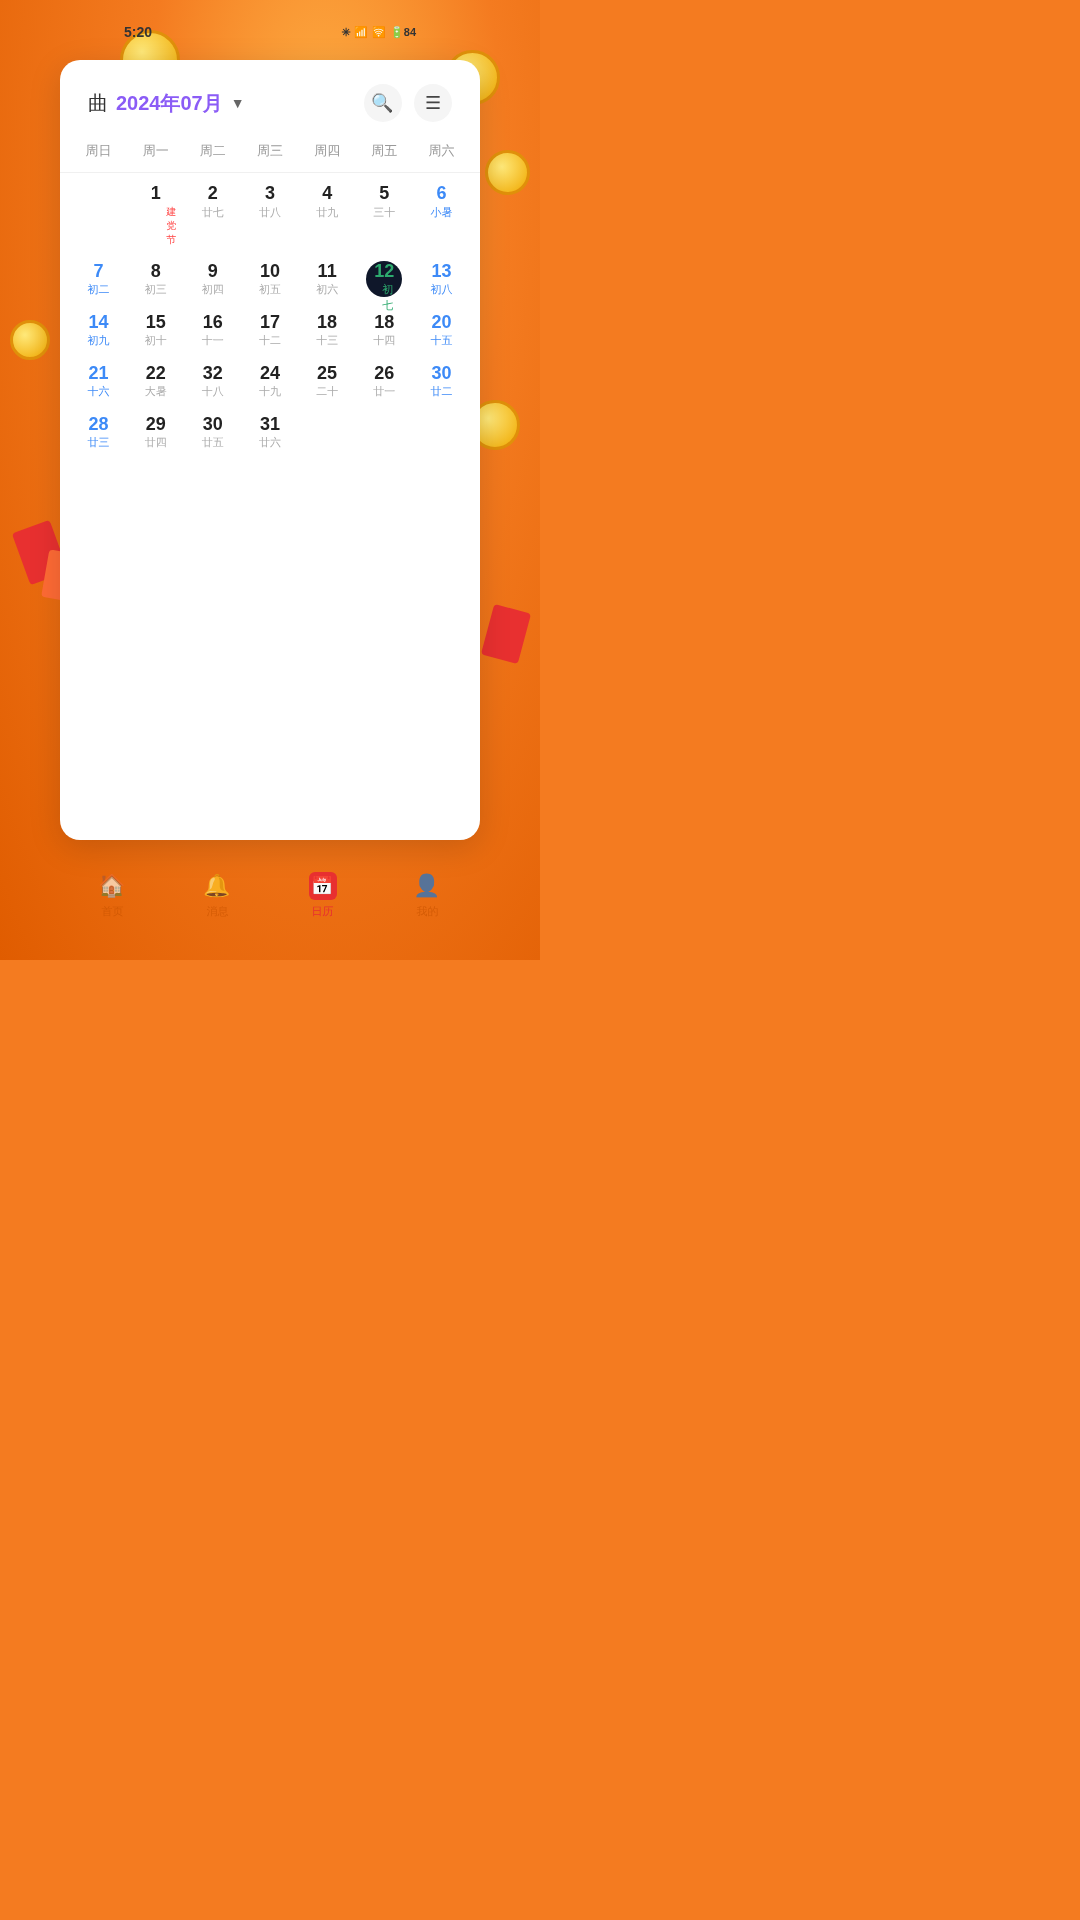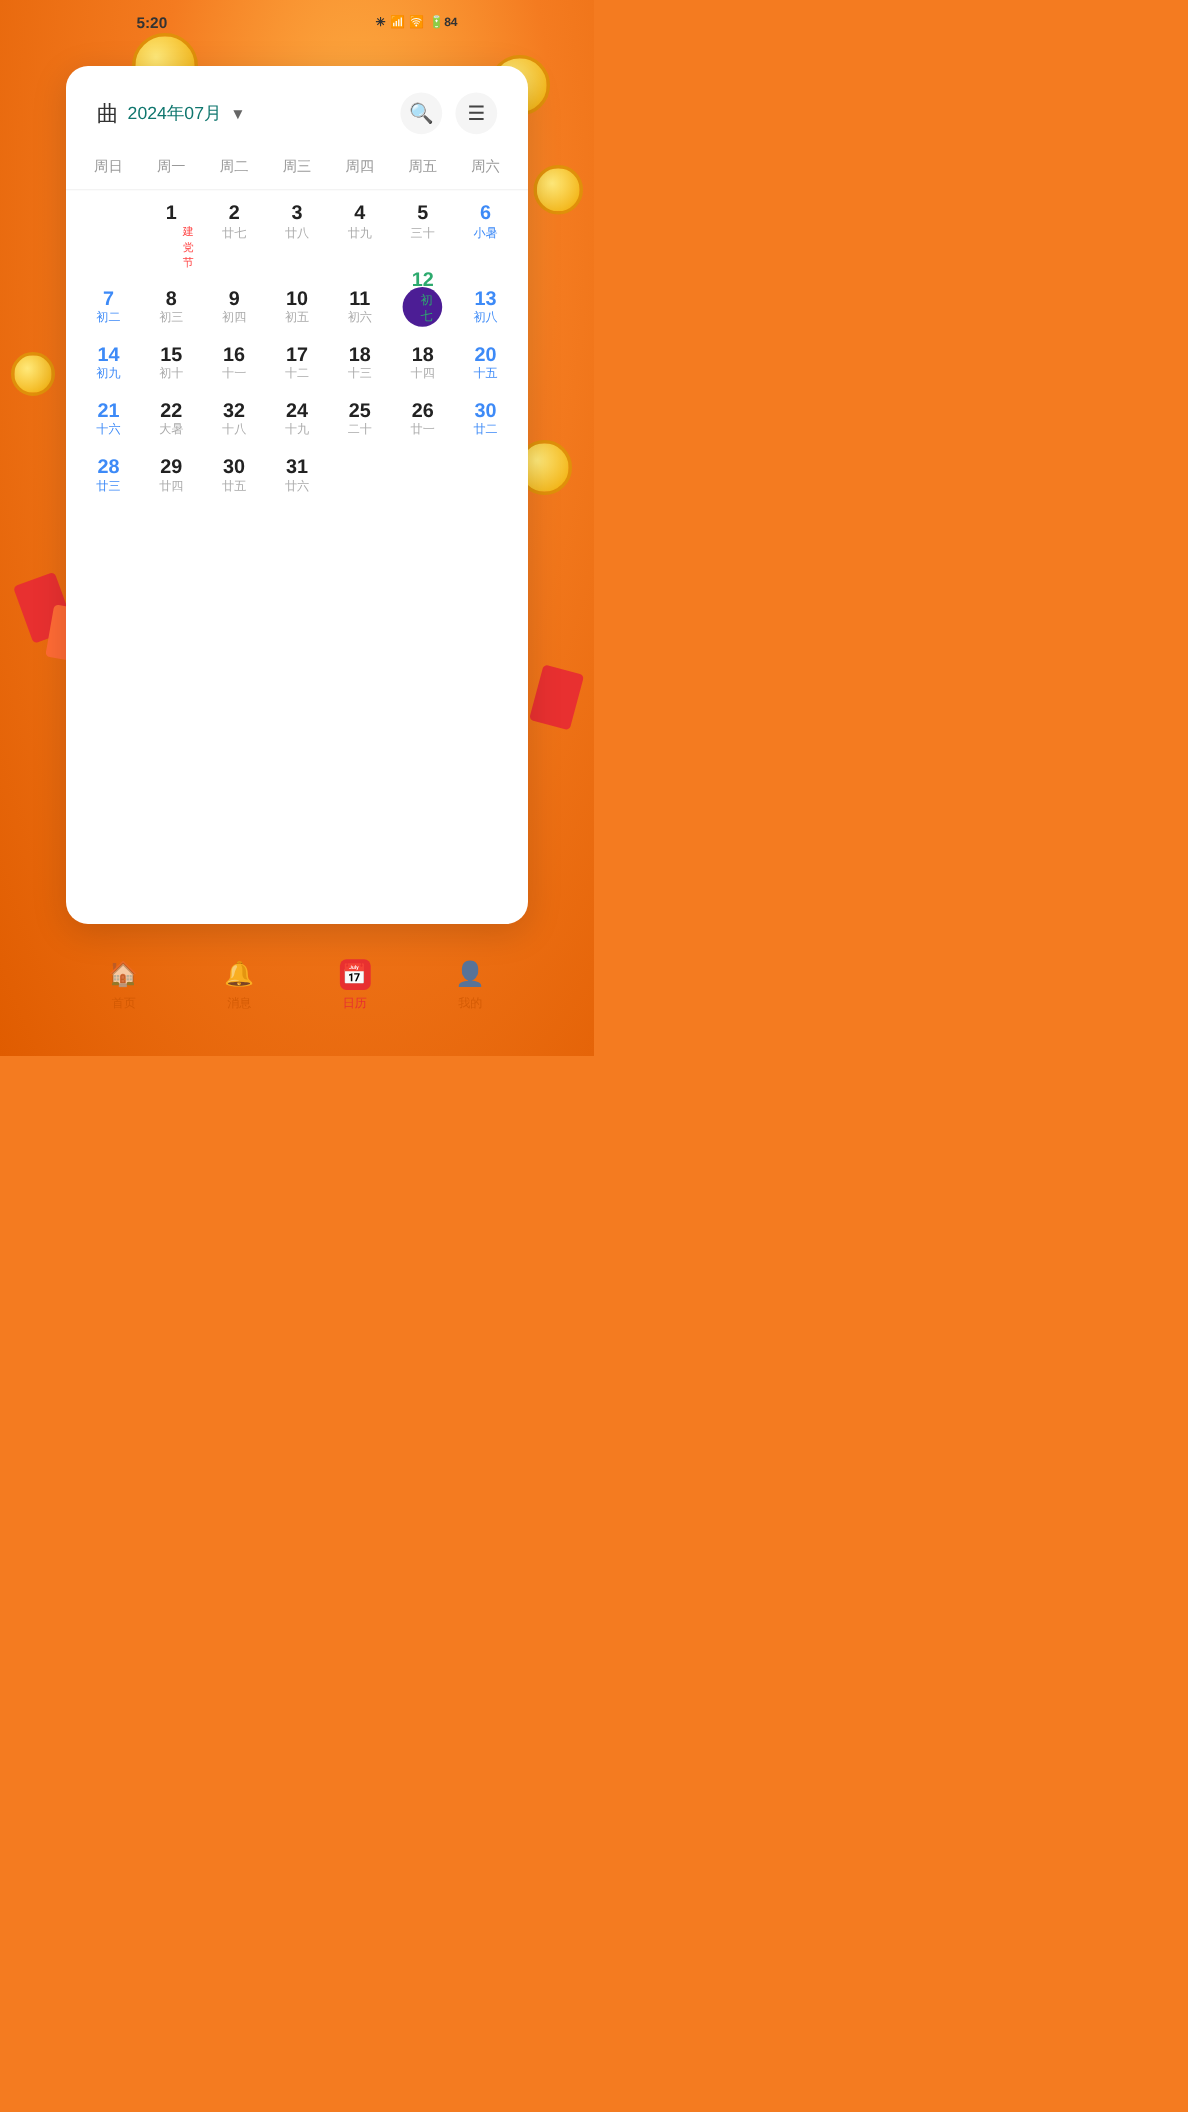--- a/index.html
+++ b/index.html
@@ -43,21 +43,21 @@
       border-radius: 4px;
       z-index: 1;
     }
     .rp1 { width: 40px; height: 55px; bottom: 380px; left: 20px; transform: rotate(-20deg); }
     .rp2 { width: 35px; height: 48px; bottom: 360px; left: 45px; transform: rotate(10deg); background: #ff6b35; }
     .rp3 { width: 38px; height: 52px; bottom: 300px; right: 15px; transform: rotate(15deg); }
 
     
     .status-bar {
       position: absolute;
-      top: 0;
+      top: 12px;
       left: 108px;
       right: 108px;
       height: 40px;
       display: flex;
       align-items: center;
       justify-content: space-between;
       padding: 0 16px;
       z-index: 10;
       color: #333;
       font-size: 13px;
@@ -104,23 +104,23 @@
       gap: 8px;
       cursor: pointer;
     }
 
     .cal-icon {
       font-size: 20px;
       color: #333;
     }
 
     .cal-month-text {
-      font-size: 16px;
-      font-weight: 400;
-      color: #0f766e;
+      font-size: 20px;
+      font-weight: 700;
+      color: #8b5cf6;
     }
 
     .cal-dropdown {
       font-size: 14px;
       color: #666;
     }
 
     .cal-actions {
       display: flex;
       gap: 12px;
@@ -189,25 +189,25 @@
     }
 
     .day-lunar.blue { color: #3d8af7; }
     .day-lunar.green { color: #2daa6e; margin-left: 16px; }
     .day-lunar.holiday { color: #ff4444; font-size: 10px; margin-left: 37px; }
 
     .day-today .day-circle {
       width: 36px;
       height: 36px;
       border-radius: 50%;
-      background: #4c1d95;
+      background: #0f172a;
       display: flex;
       flex-direction: column;
       align-items: center;
-      justify-content: flex-end;
+      justify-content: space-between;
     }
 
     .day-today .day-num {
       color: #2daa6e;
     }
 
     
     .empty-state {
       text-align: center;
       padding: 40px 20px;

